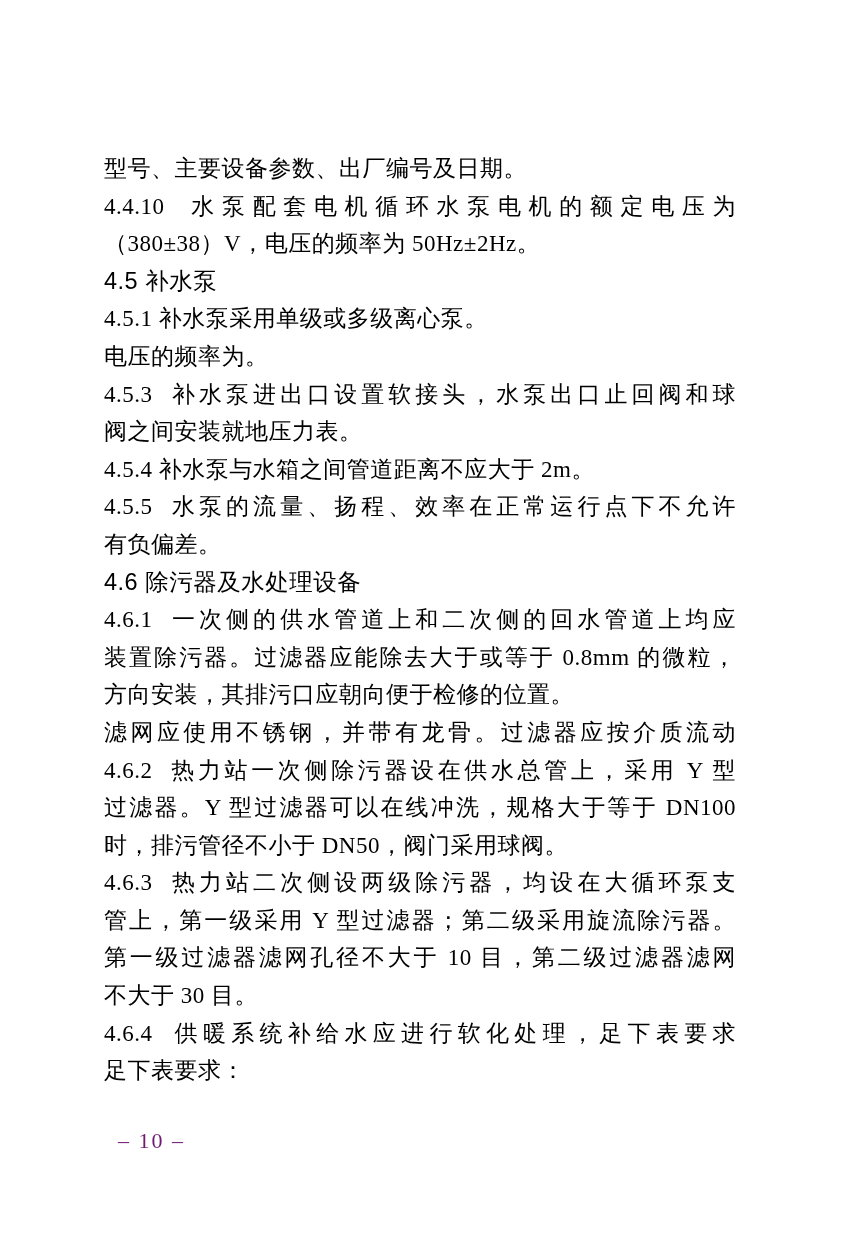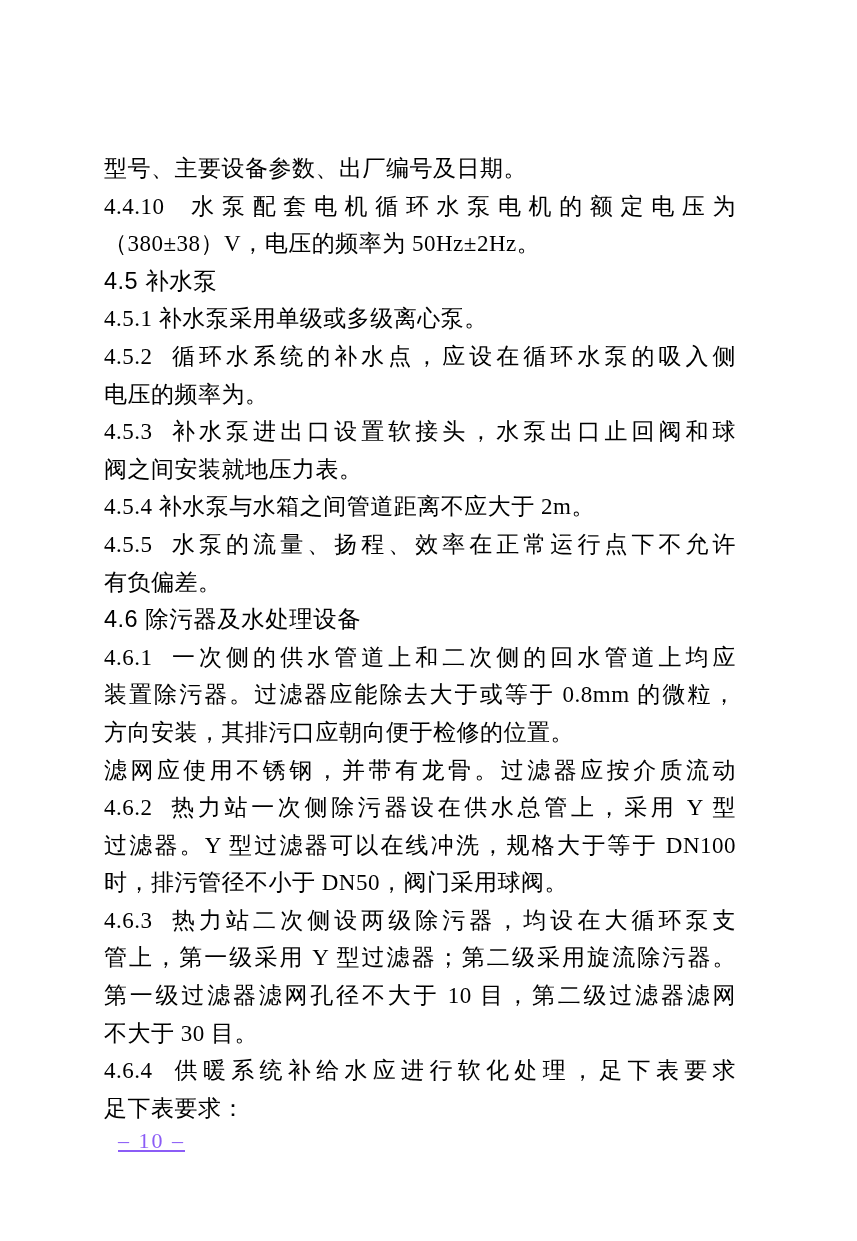--- a/index.html
+++ b/index.html
@@ -45,35 +45,33 @@
     font-weight: normal;
     font-size: 23.5px;
     letter-spacing: 0.5px;
   }
   .footer {
     position: absolute;
     left: 118px;
     top: 1128px;
     font-size: 22px;
     letter-spacing: 2px;
-    color: #8b5cf6;
-    text-decoration: underline;
+    color: #701a75;
   }
 </style>
 </head>
 <body>
 
 <div class="page">
   <div class="content">
       <div class="line">型号、主要设备参数、出厂编号及日期。</div>
       <div class="line fill">4.4.10  水泵配套电机循环水泵电机的额定电压为</div>
       <div class="line">（380±38）V，电压的频率为 50Hz±2Hz。</div>
       <div class="line heading">4.5 补水泵</div>
       <div class="line">4.5.1 补水泵采用单级或多级离心泵。</div>
-      <div class="line fill">4.5.2  循环水系统的补水点，应设在循环水泵的吸入侧</div>
       <div class="line">电压的频率为。</div>
       <div class="line fill">4.5.3  补水泵进出口设置软接头，水泵出口止回阀和球</div>
       <div class="line">阀之间安装就地压力表。</div>
       <div class="line">4.5.4 补水泵与水箱之间管道距离不应大于 2m。</div>
       <div class="line fill">4.5.5  水泵的流量、扬程、效率在正常运行点下不允许</div>
       <div class="line">有负偏差。</div>
       <div class="line heading">4.6 除污器及水处理设备</div>
       <div class="line fill">4.6.1  一次侧的供水管道上和二次侧的回水管道上均应</div>
       <div class="line fill">装置除污器。过滤器应能除去大于或等于 0.8mm 的微粒，</div>
       <div class="line">方向安装，其排污口应朝向便于检修的位置。</div>

